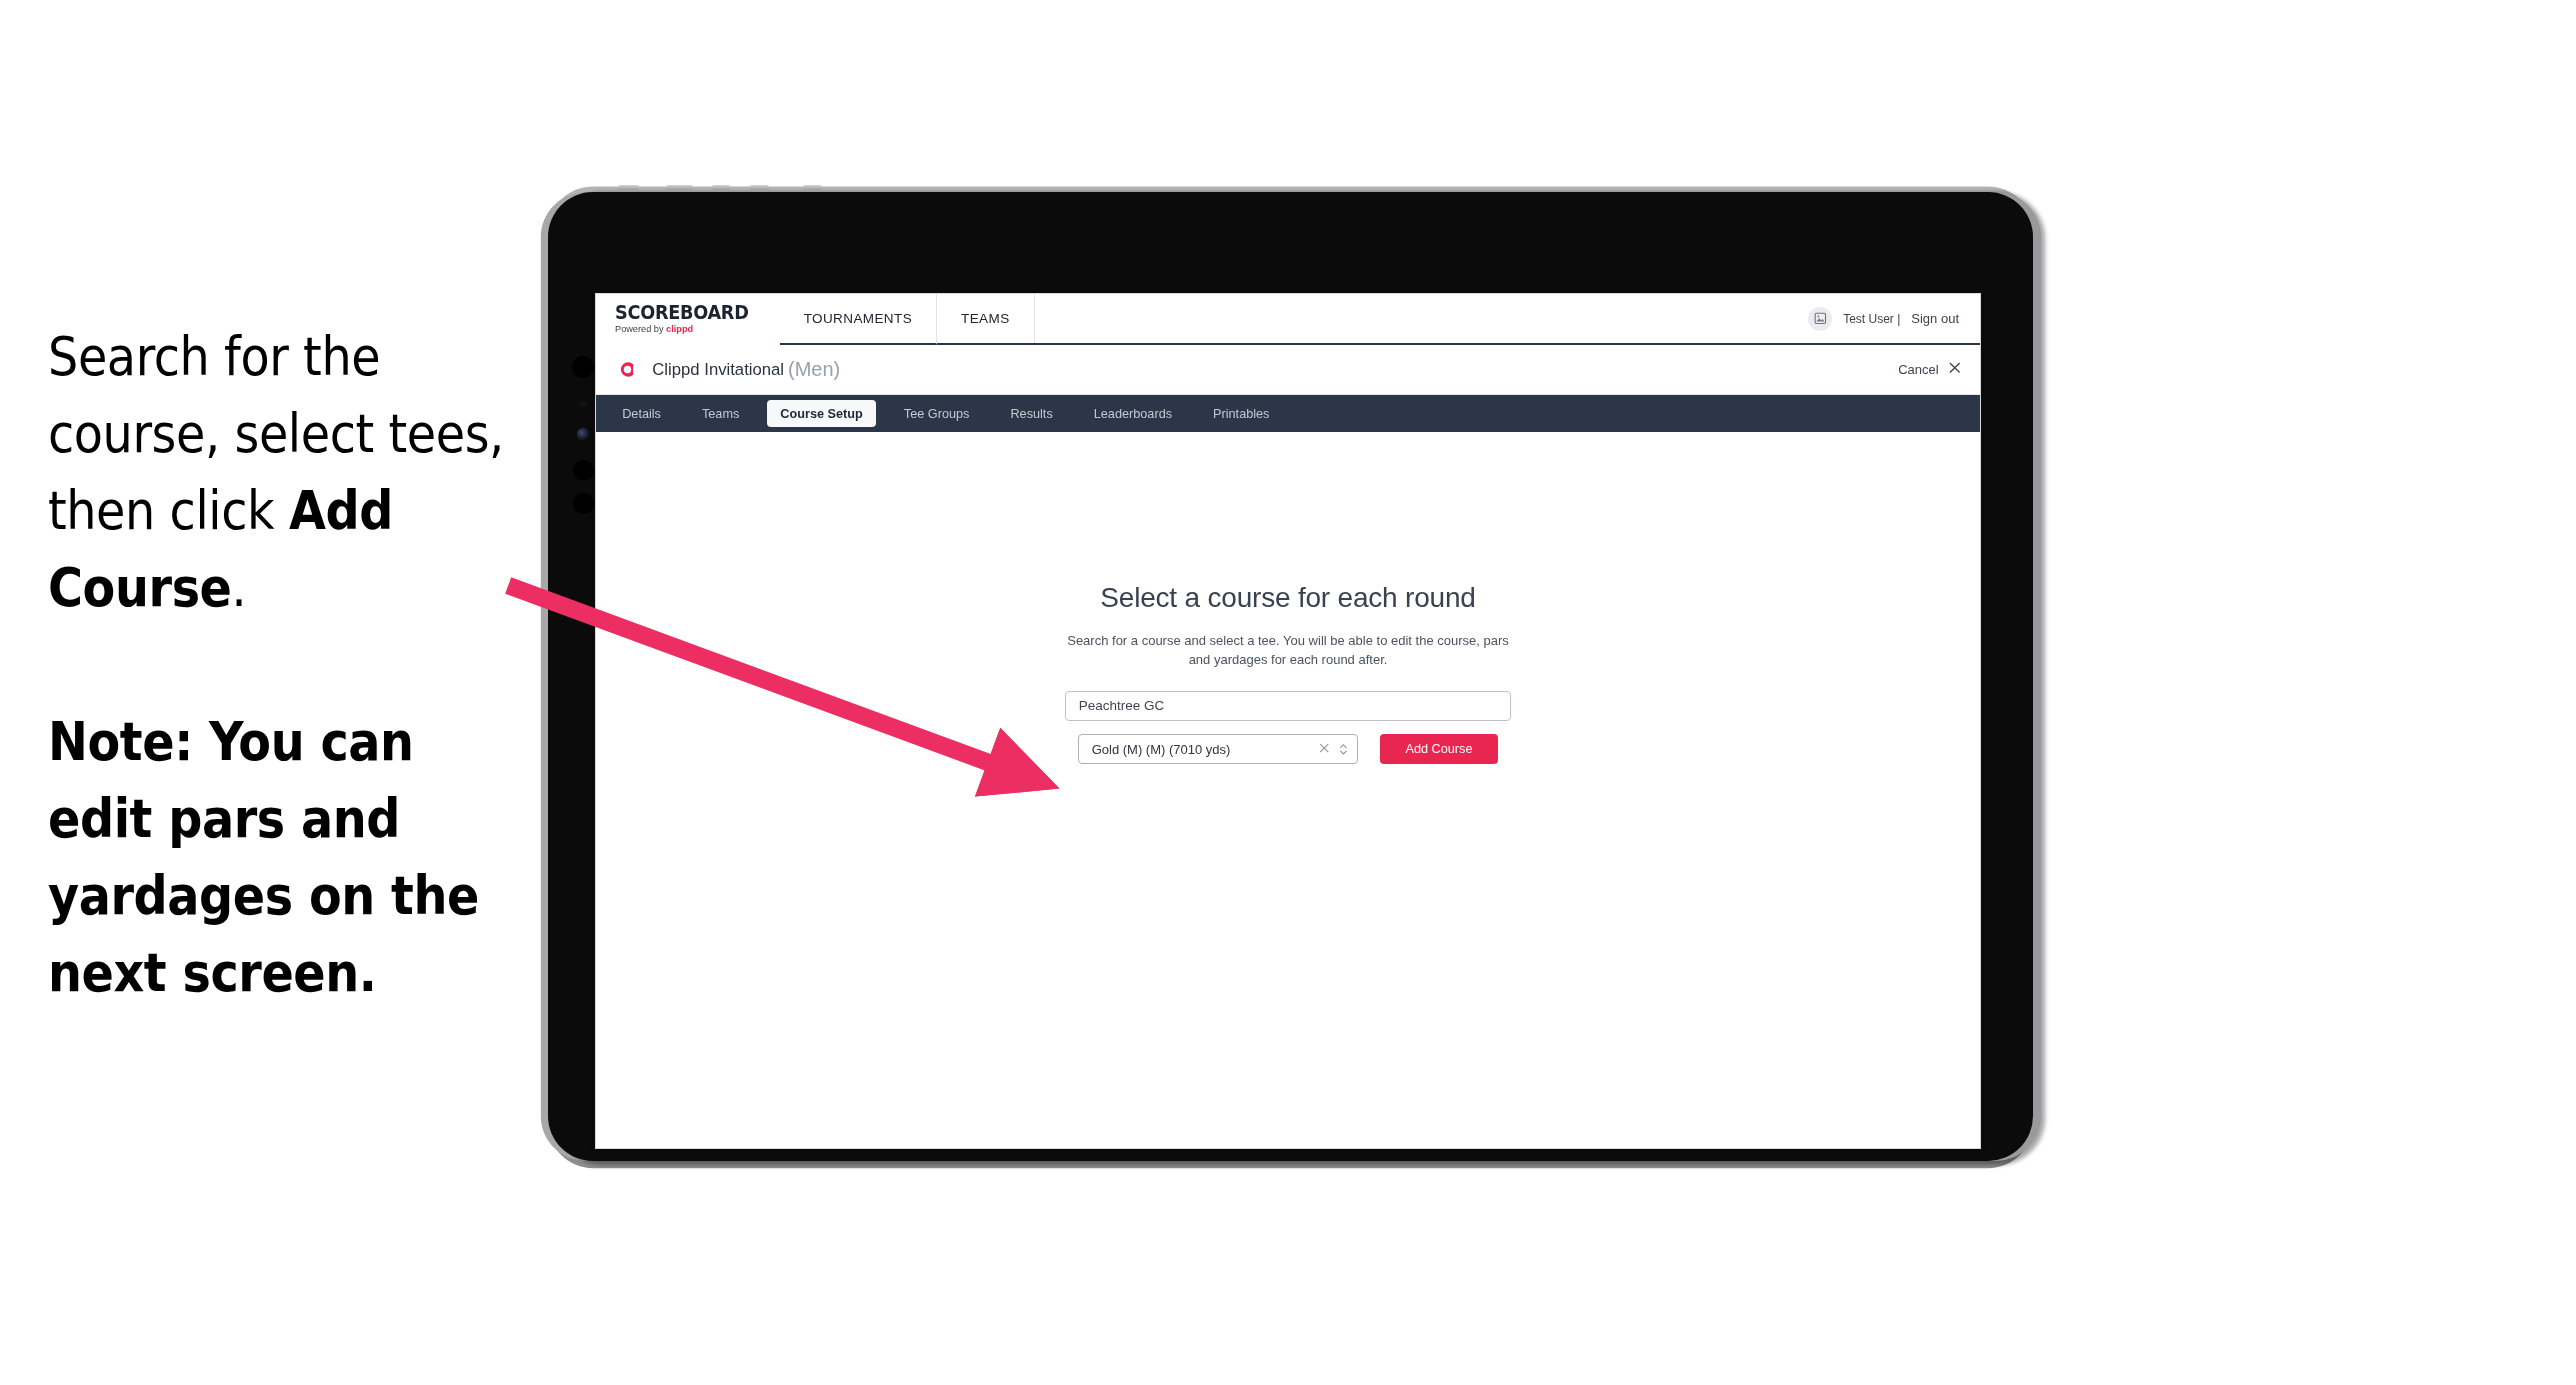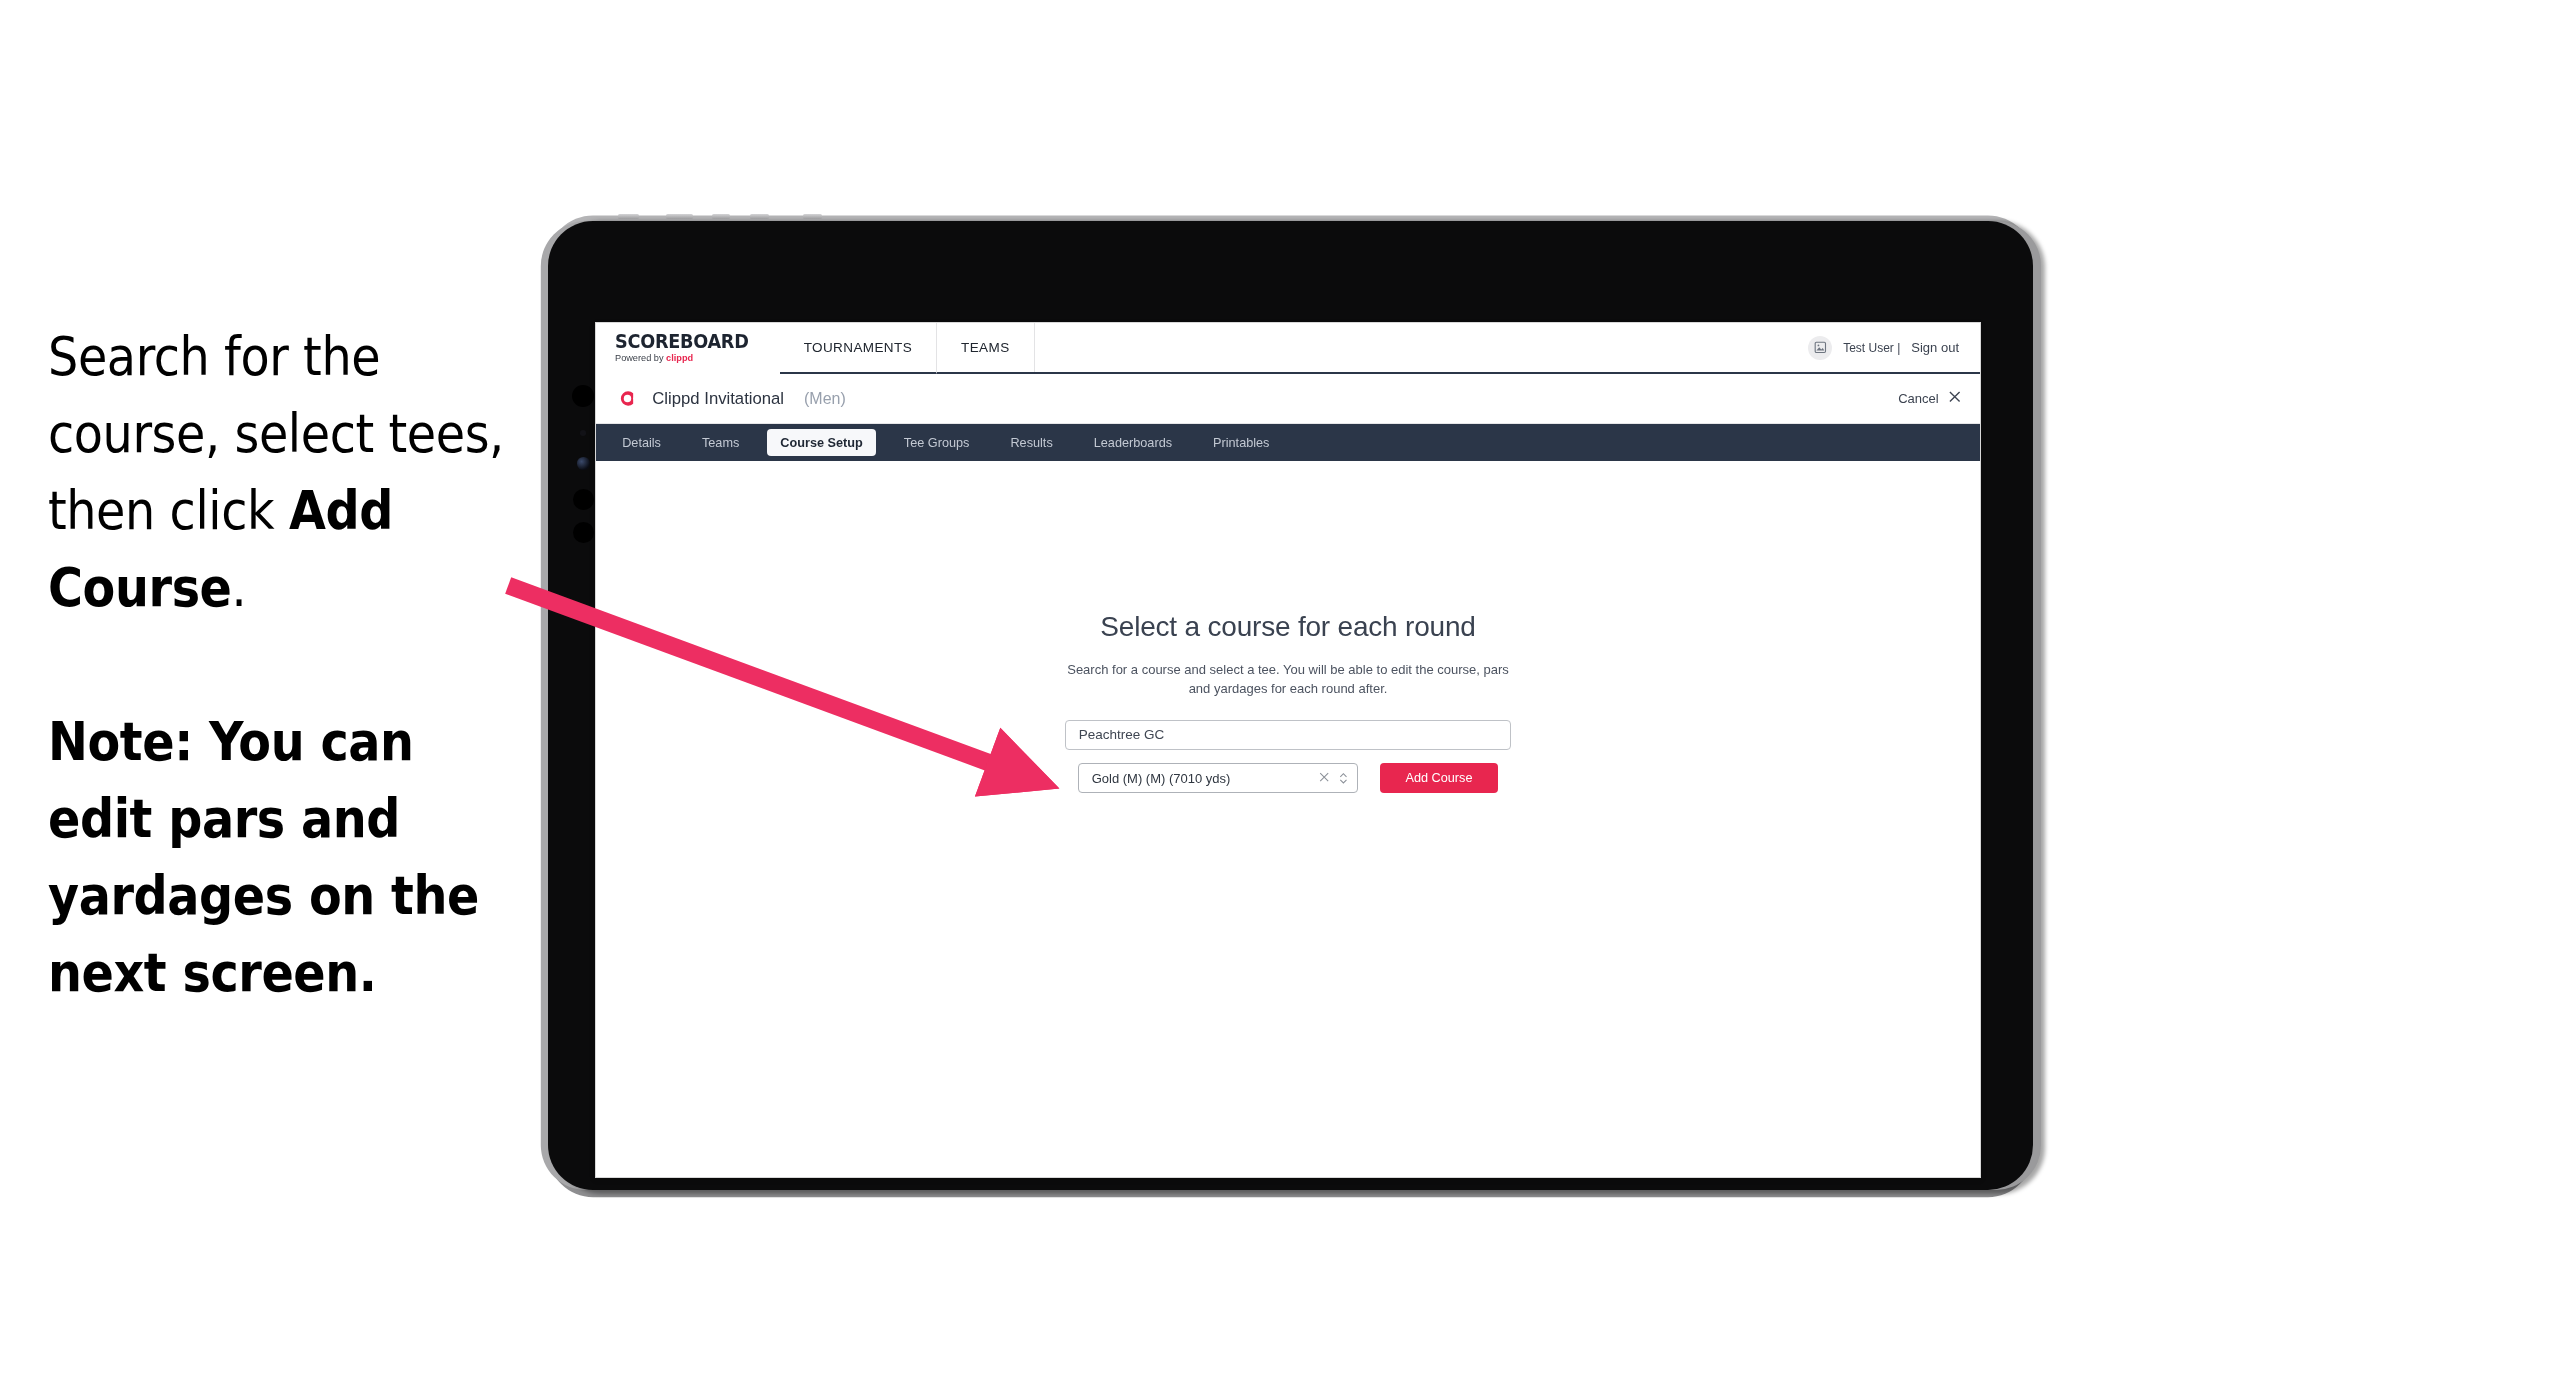--- a/index.html
+++ b/index.html
@@ -36,21 +36,21 @@
   .instr-block.note {
     font-weight: bold;
     margin-top: 78px;
   }
   .instr-strong { font-weight: bold; }
 
   
   #tablet {
     position: absolute;
     left: 548px;
-    top: 221px;
+    top: 192px;
     width: 1485px;
     height: 969px;
     background: #0b0b0c;
     border-radius: 45px;
     box-shadow:
        8px 0 0 0 #9a9a9c,
        9.6px 2.4px 4px 1.6px rgba(0,0,0,0.35),
       -7.2px 0 0 0 #a8a8aa,
       0 -5.6px 0 0 #b4b4b6,
       0 7.2px 0 0 #8e8e90;
@@ -172,21 +172,21 @@
     align-items: center;
     padding: 0 19px 0 21px;
   }
   #clippd-mark {
     width: 21px; height: 21px;
     margin-right: 14.3px;
     flex: 0 0 auto;
     position: relative;
   }
   #tourney-name { font-size: 16.7px; color: #2c3340; }
-  #tourney-gender { font-size: 16px; color: #98a0ad; margin-left: 20px; text-align: right; }
+  #tourney-gender { font-size: 20px; color: #98a0ad; margin-left: 4px; text-align: right; }
   #titlebar-spacer { flex: 1; }
   #cancel-btn {
     display: flex; align-items: center; gap: 8.8px;
     font-size: 13px; color: #3c4350;
     cursor: pointer;
   }
 
   
   #tabstrip {
     height: 37px;

